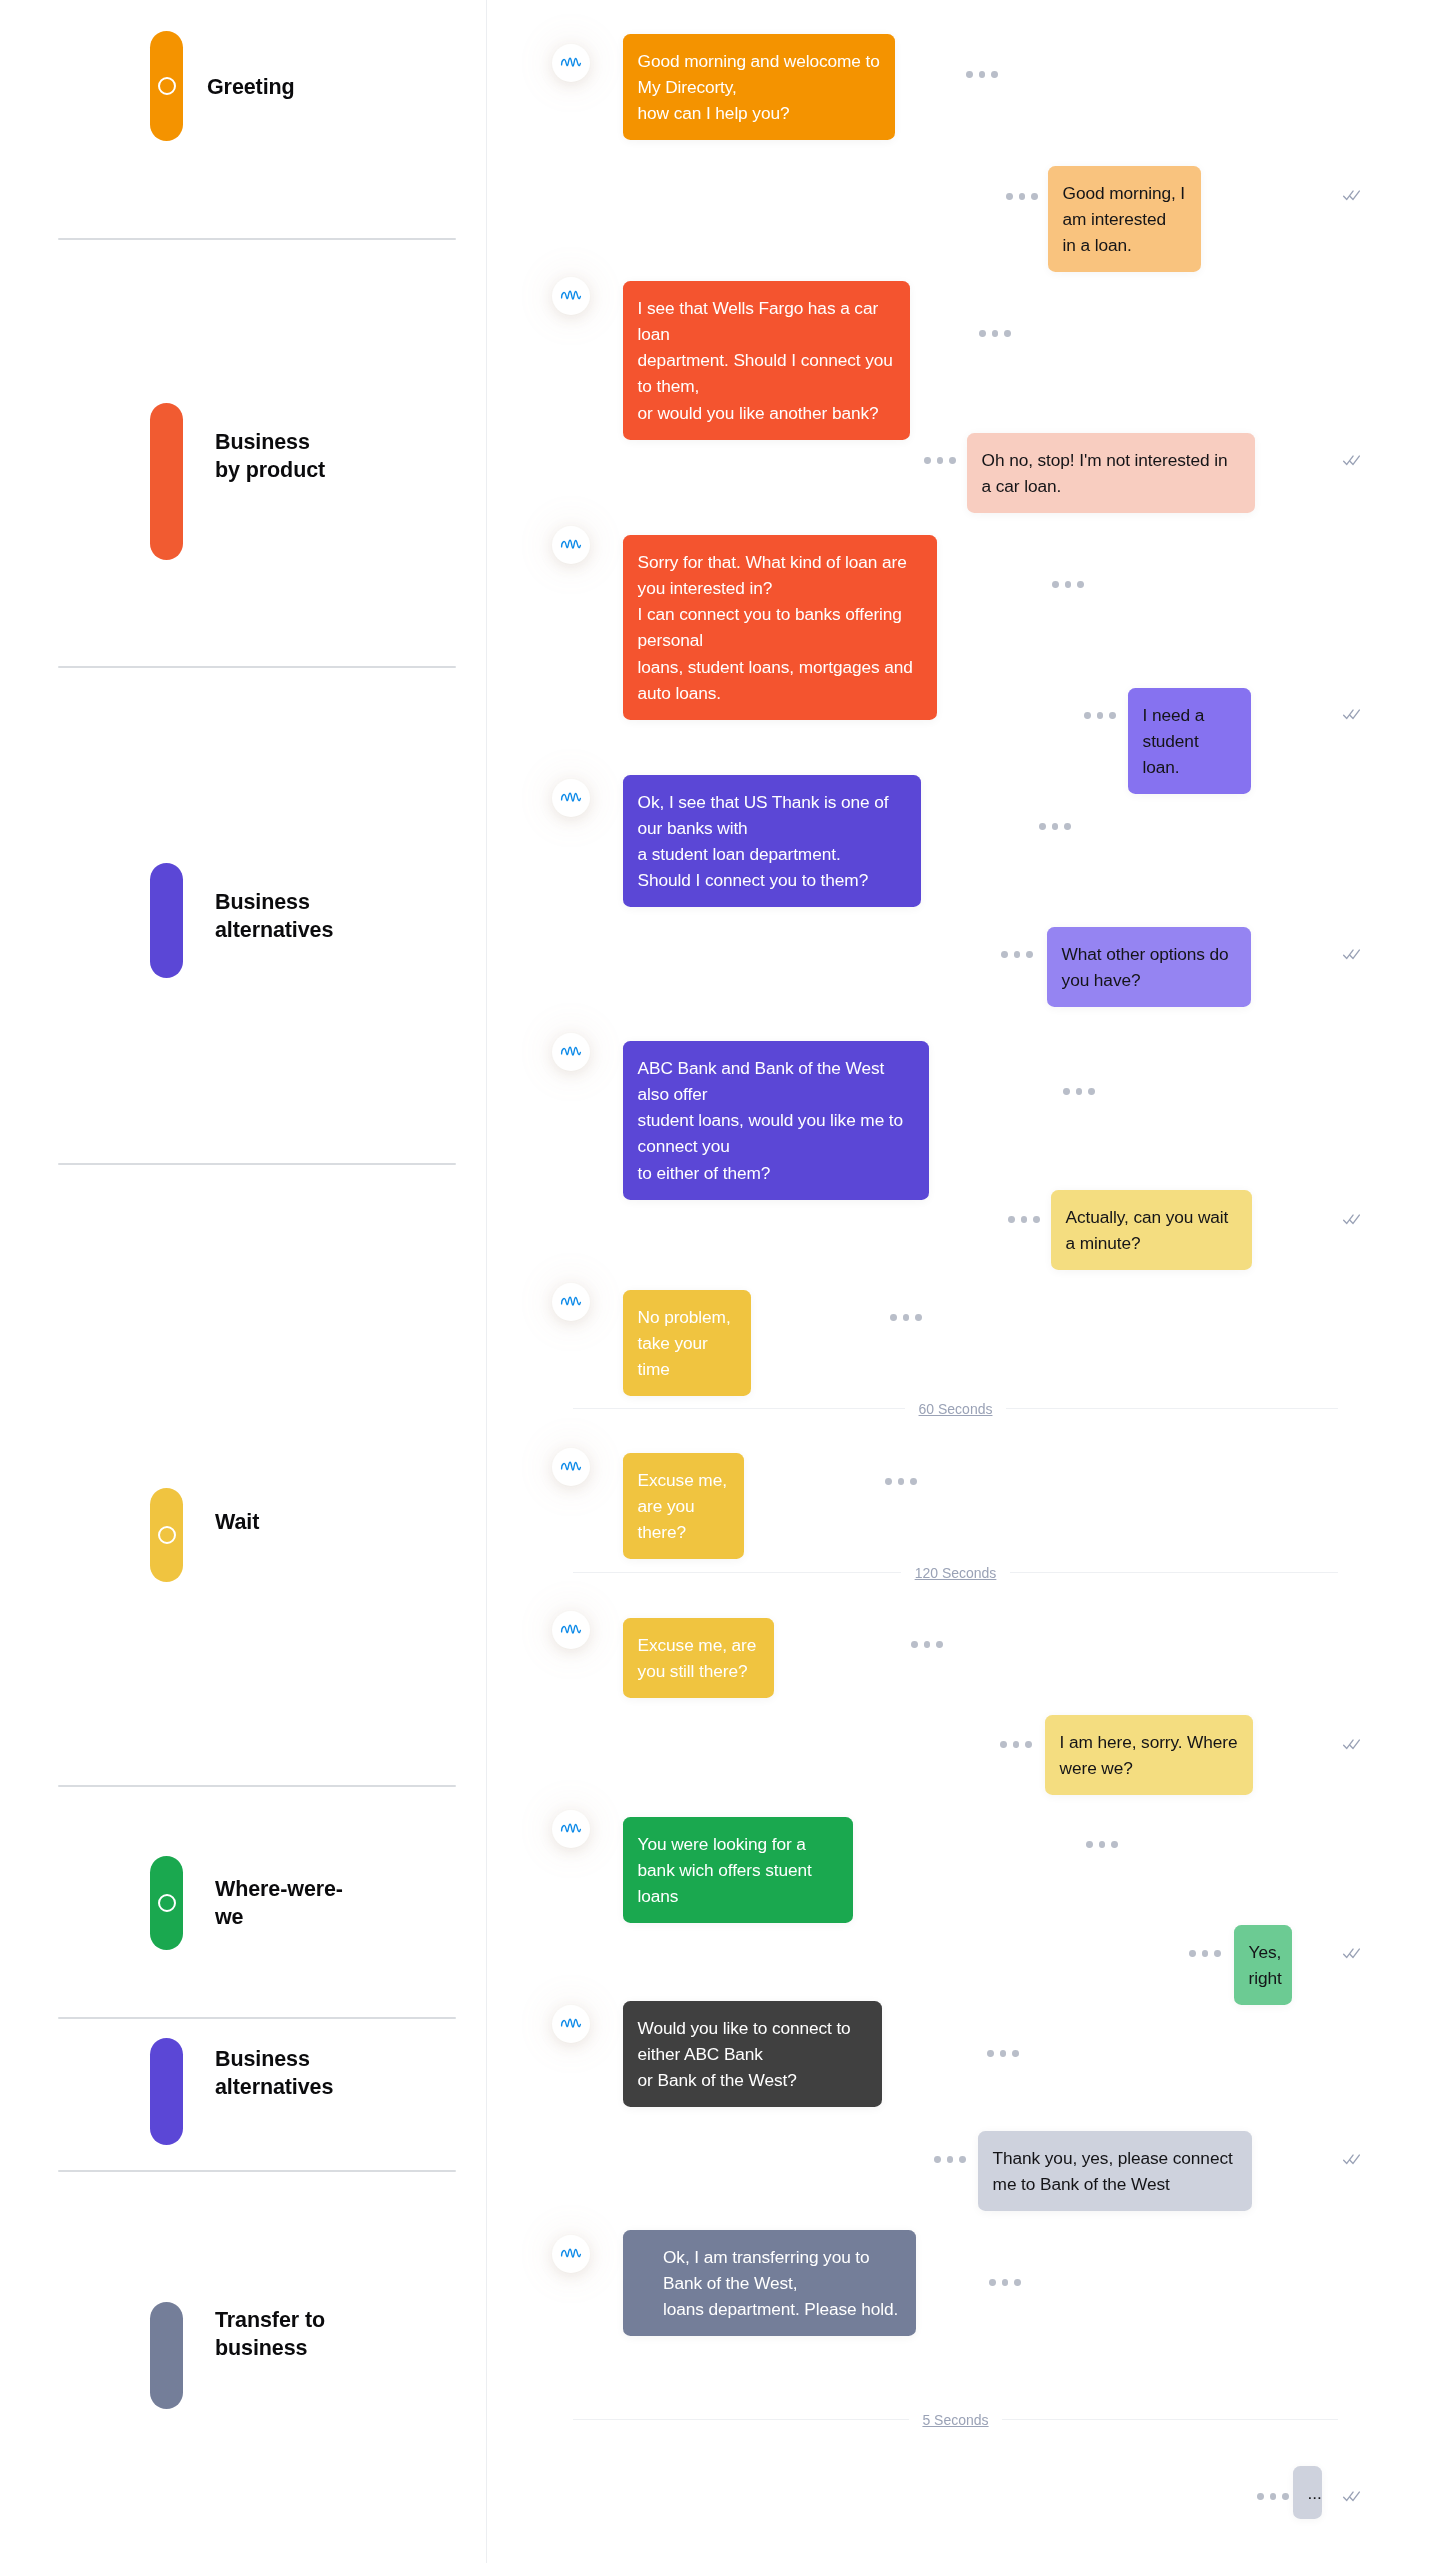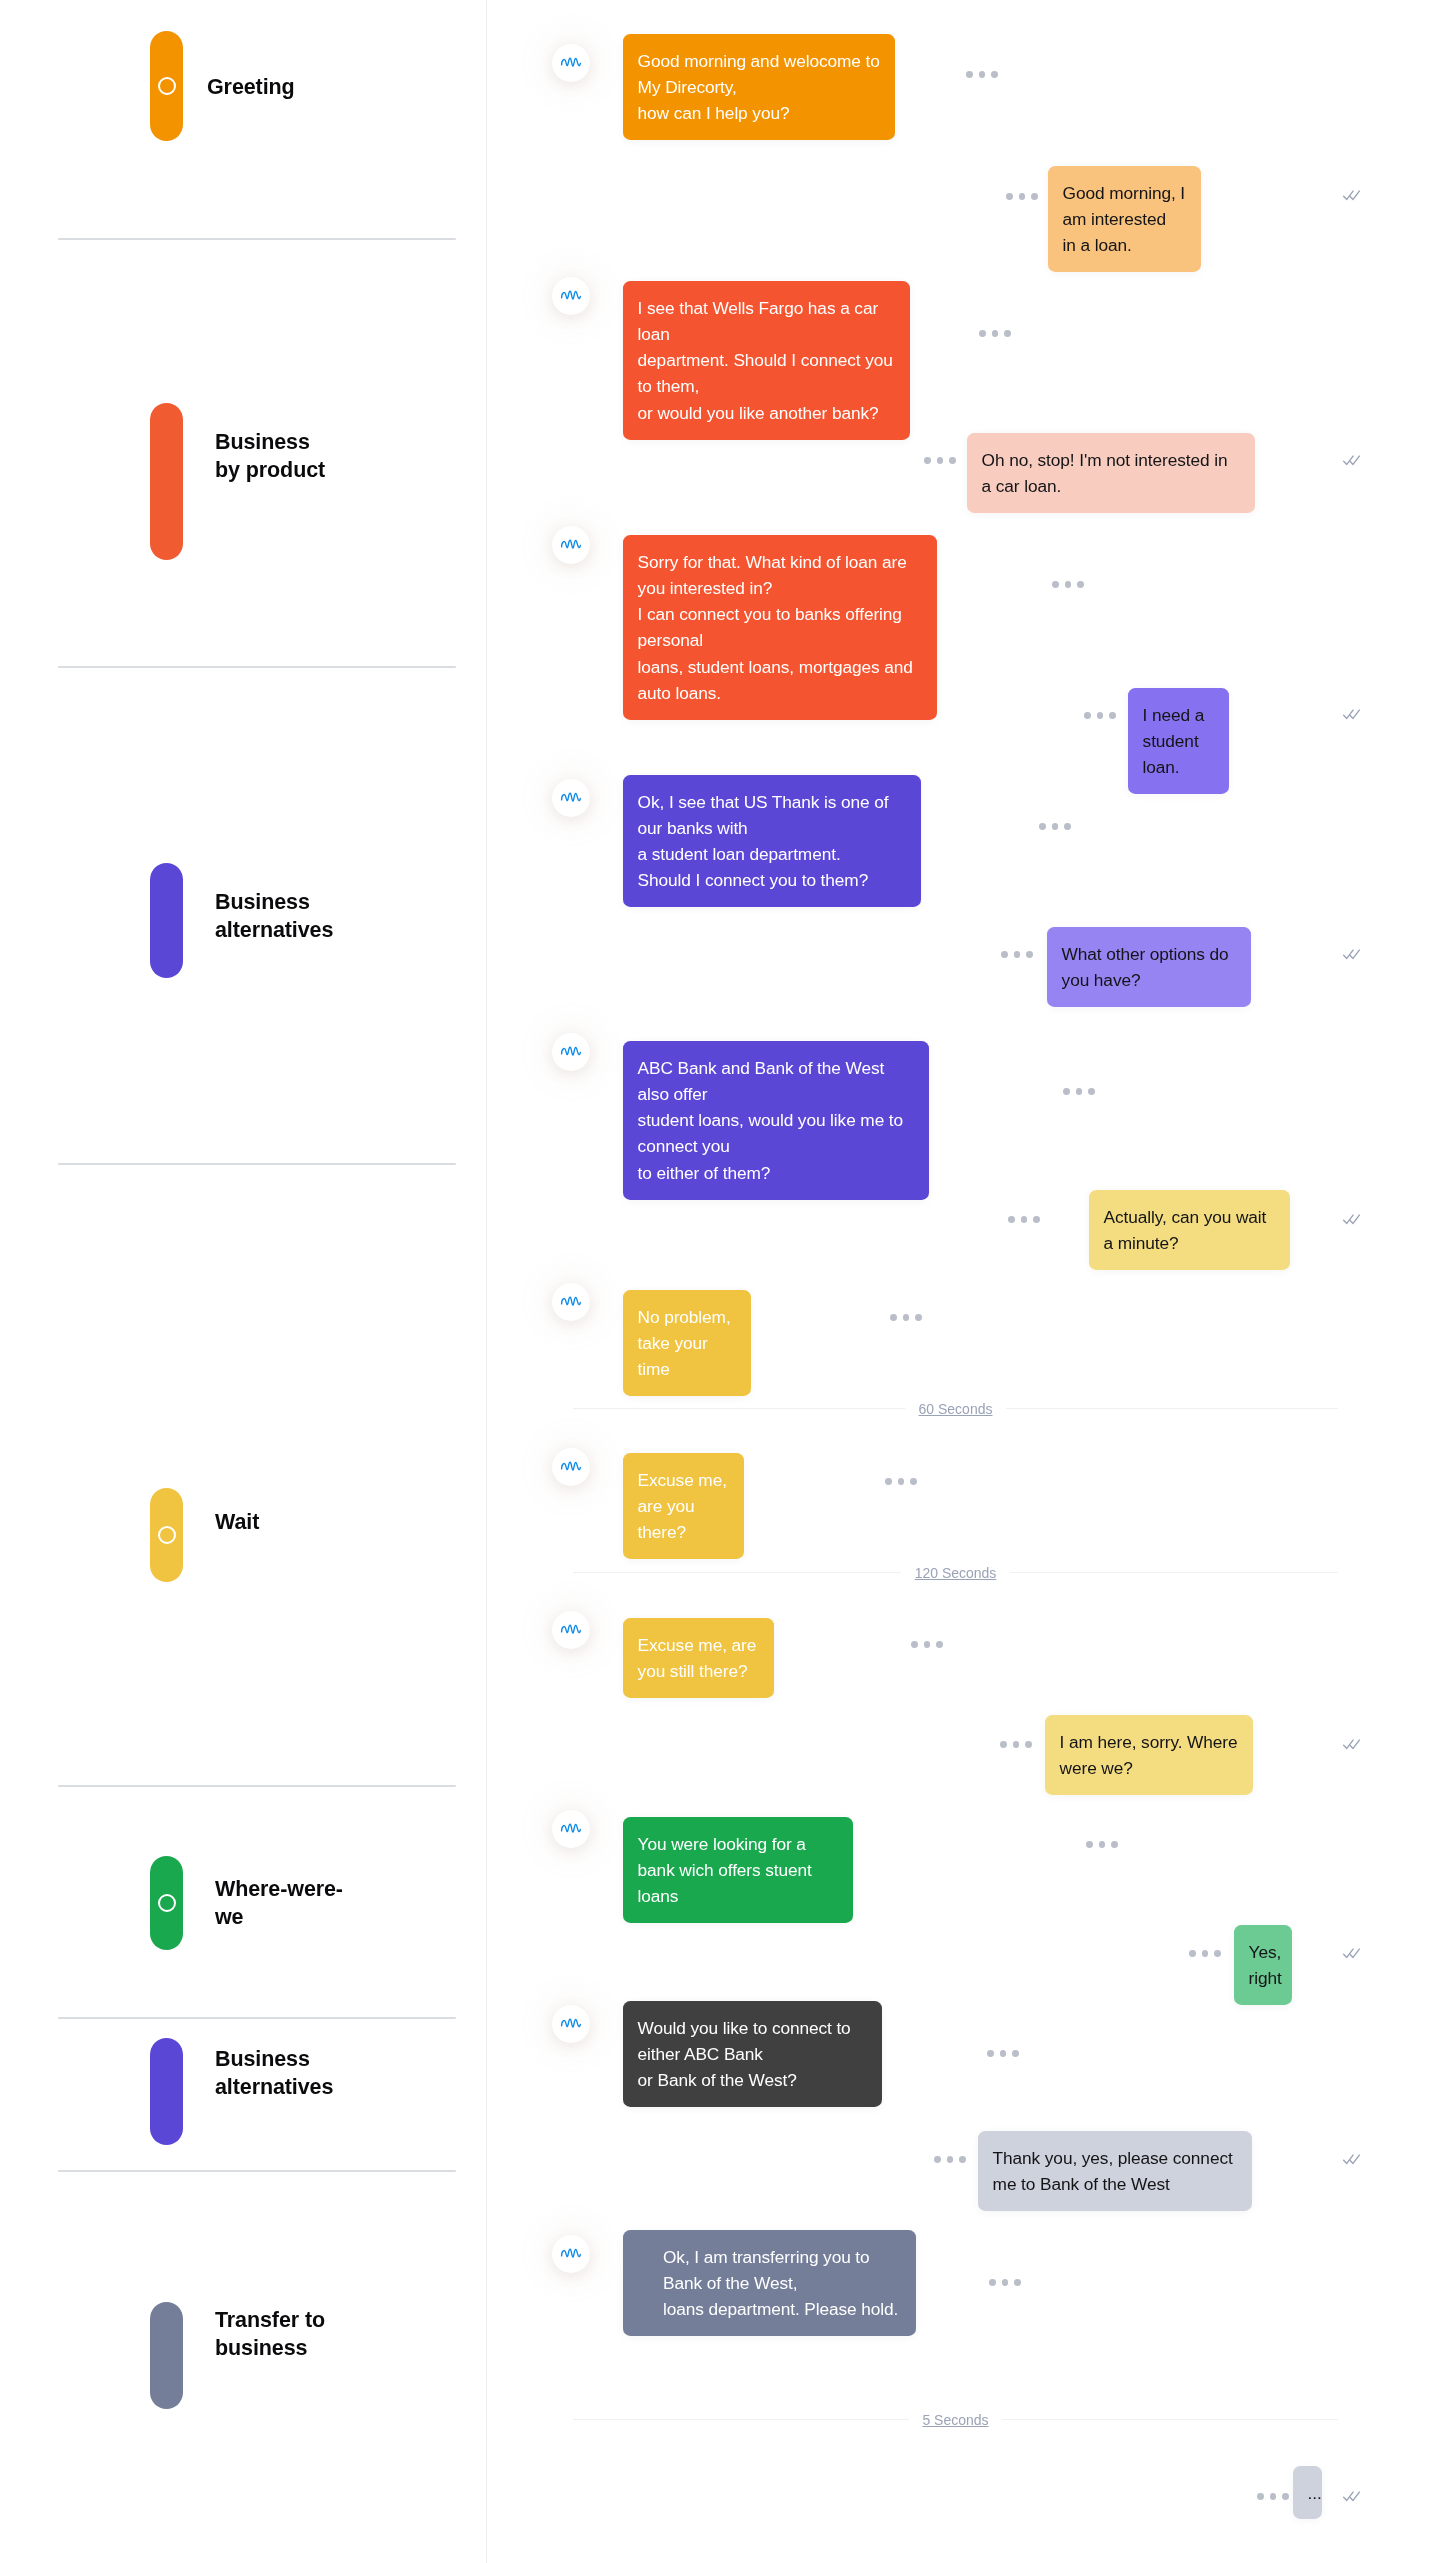--- a/index.html
+++ b/index.html
@@ -188,21 +188,21 @@
         </span>
       </div>
       <div class="bubble light-text" style="top: 535px; left: 136px; width: 314px; background: rgb(244, 84, 47);">Sorry for that. What kind of loan are you interested in?
 I can connect you to banks offering personal
 loans, student loans, mortgages and auto loans.</div>
       <div class="dots" style="top: 581px; left: 565px;">
         <span></span>
         <span></span>
         <span></span>
       </div>
-      <div class="bubble dark-text" style="top: 688px; left: 641px; width: 101px; background: rgb(134, 114, 240);">I need a student loan.</div>
+      <div class="bubble dark-text" style="top: 688px; left: 641px; width: 123px; background: rgb(134, 114, 240);">I need a student loan.</div>
       <div class="dots" style="top: 712px; left: 597px;">
         <span></span>
         <span></span>
         <span></span>
       </div>
       <div class="ticks" style="top: 708px; left: 855px;">
         <svg width="20" height="13.6" viewBox="0 0 38 26">
           <path d="M3 14 L9 20 L21 4" fill="none" stroke="#9aa2b6" stroke-width="2.6" stroke-linecap="round" stroke-linejoin="round"></path>
           <path d="M15 14 L21 20 L33 4" fill="none" stroke="#9aa2b6" stroke-width="2.6" stroke-linecap="round" stroke-linejoin="round"></path>
         </svg>
@@ -242,21 +242,21 @@
         </span>
       </div>
       <div class="bubble light-text" style="top: 1041px; left: 136px; width: 306px; background: rgb(91, 71, 214);">ABC Bank and Bank of the West also offer
 student loans, would you like me to connect you
 to either of them?</div>
       <div class="dots" style="top: 1088px; left: 576px;">
         <span></span>
         <span></span>
         <span></span>
       </div>
-      <div class="bubble dark-text" style="top: 1190px; left: 564px; width: 201px; background: rgb(244, 221, 128); margin-left: 38px;">Actually, can you wait a minute?</div>
+      <div class="bubble dark-text" style="top: 1190px; left: 564px; width: 201px; background: rgb(244, 221, 128);">Actually, can you wait a minute?</div>
       <div class="dots" style="top: 1216px; left: 521px;">
         <span></span>
         <span></span>
         <span></span>
       </div>
       <div class="ticks" style="top: 1213px; left: 855px;">
         <svg width="20" height="13.6" viewBox="0 0 38 26">
           <path d="M3 14 L9 20 L21 4" fill="none" stroke="#9aa2b6" stroke-width="2.6" stroke-linecap="round" stroke-linejoin="round"></path>
           <path d="M15 14 L21 20 L33 4" fill="none" stroke="#9aa2b6" stroke-width="2.6" stroke-linecap="round" stroke-linejoin="round"></path>
         </svg>

